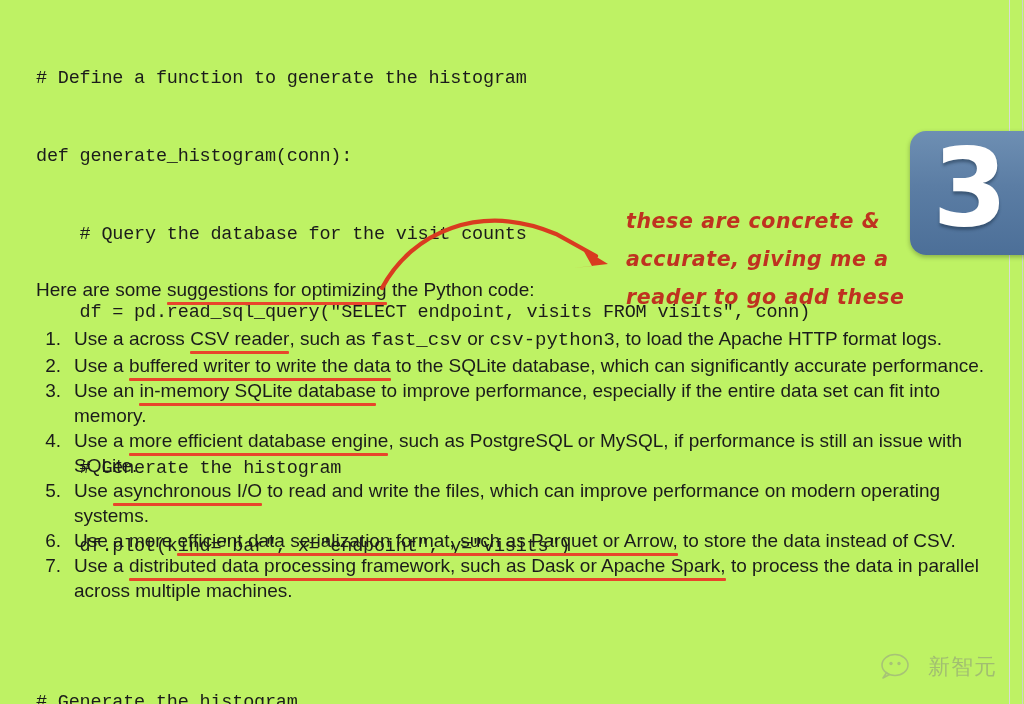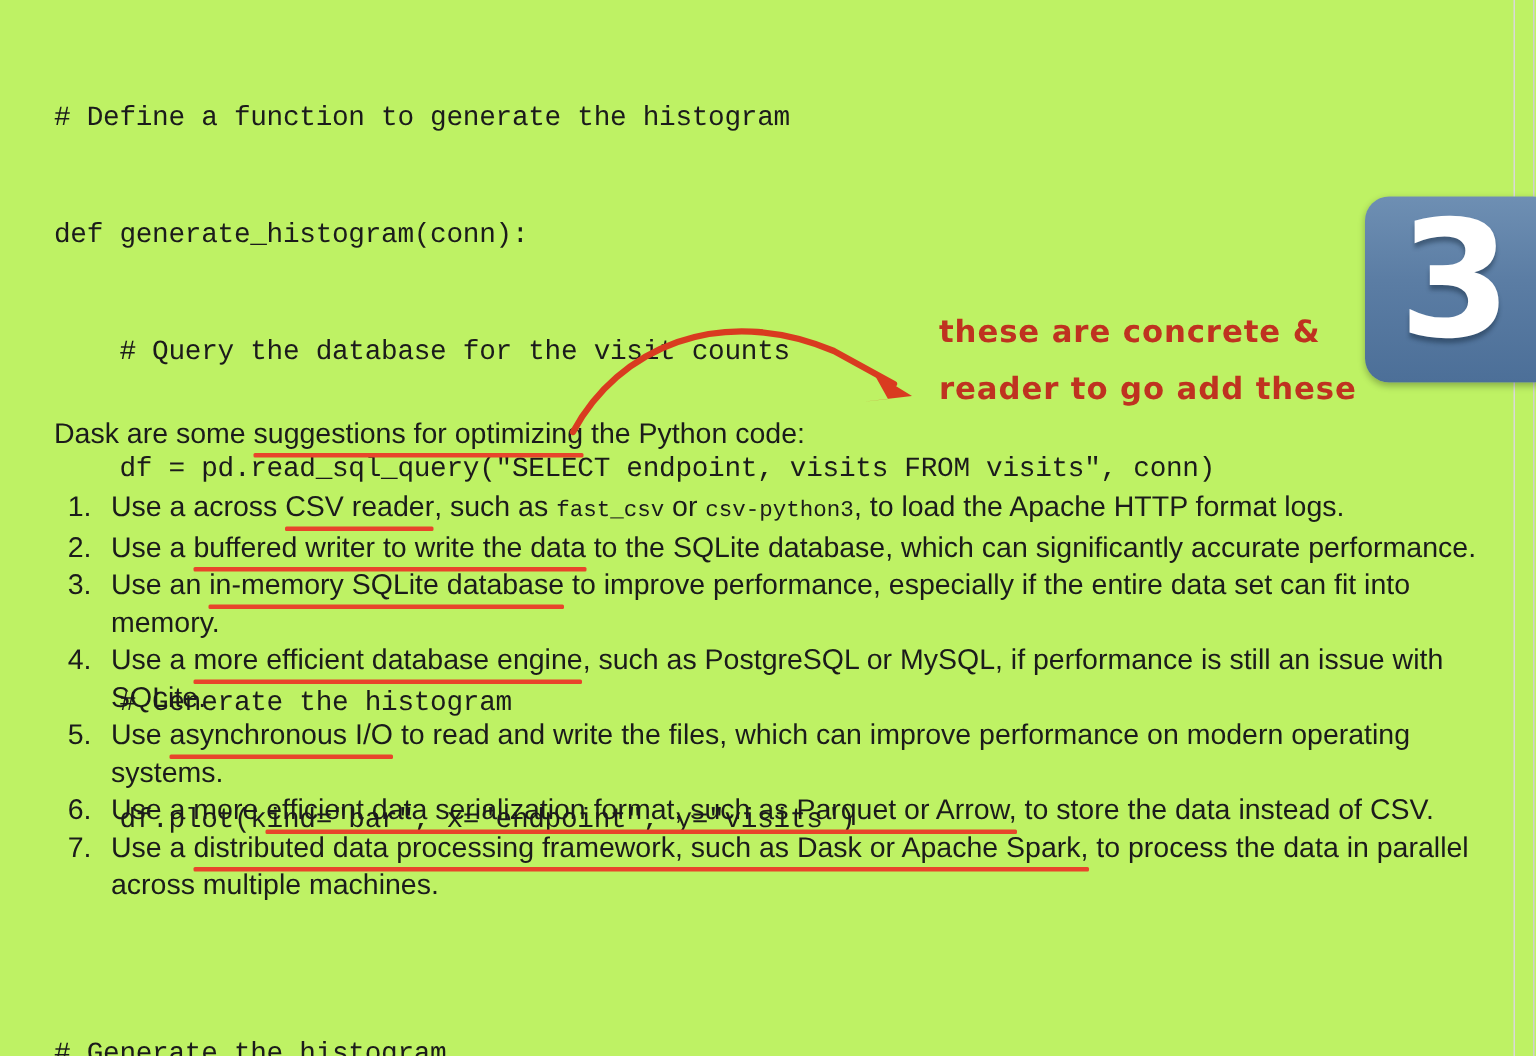--- a/index.html
+++ b/index.html
@@ -94,37 +94,37 @@
     text-align: right;
     padding-right: 13px;
     box-sizing: border-box;
     color: #1b1b1b;
   }
   .li-text {
     flex: 1 1 auto;
   }
   .mono-inline {
     font-family: "Liberation Mono", "DejaVu Sans Mono", monospace;
-    font-size: 15px;
+    font-size: 19px;
   }
 
   
   .handwriting {
     position: absolute;
     left: 626px;
     top: 202px;
     width: 330px;
     font-family: "DejaVu Sans", sans-serif;
     font-weight: bold;
     font-size: 20.5px;
     line-height: 38px;
     color: #bf3220;
     letter-spacing: 0.6px;
   }
-  .hw-line { white-space: nowrap; }
+  .hw-line { white-space: nowrap; font-style: italic; }
 
   
   .arrow-svg {
     position: absolute;
     left: 360px;
     top: 196px;
     width: 280px;
     height: 104px;
     pointer-events: none;
   }
@@ -187,21 +187,21 @@
     <div class="code-line">    # Query the database for the visit counts</div>
     <div class="code-line">    df = pd.read_sql_query("SELECT endpoint, visits FROM visits", conn)</div>
     <div class="code-line blank"></div>
     <div class="code-line">    # Generate the histogram</div>
     <div class="code-line">    df.plot(kind="bar", x="endpoint", y="visits")</div>
     <div class="code-line blank"></div>
     <div class="code-line"># Generate the histogram</div>
     
   </div>
 
-  <div class="intro"><span>Dask are some </span><span class="ul-red">suggestions for optimizing</span><span> the Python code:</span></div>
+  <div class="intro"><span>Here are some </span><span class="ul-red">suggestions for optimizing</span><span> the Python code:</span></div>
 
   <div class="list">
 
     <div class="li-row">
       <div class="li-num">1.</div>
       <div class="li-text"><span>Use a across </span><span class="ul-red">CSV reader</span><span>, such as </span><span class="mono-inline">fast_csv</span><span> or </span><span class="mono-inline">csv-python3</span><span>, to load the Apache HTTP format logs.</span></div>
     </div>
 
     <div class="li-row">
       <div class="li-num">2.</div>
@@ -235,21 +235,31 @@
 
   </div>
 
   <svg class="arrow-svg" viewBox="0 0 280 104" xmlns="http://www.w3.org/2000/svg">
     <path d="M 22,92 C 52,36 120,6 196,38 L 236,60" fill="none" stroke="#d93b20" stroke-width="4.2" stroke-linecap="round"></path>
     <path d="M 248,68 L 222,52 L 232,70 L 214,72 Z" fill="#d93b20"></path>
   </svg>
 
   <div class="handwriting">
     <div class="hw-line">these are concrete &amp;</div>
+    <div class="hw-line">accurate, giving me a</div>
     <div class="hw-line">reader to go add these</div>
   </div>
 
   <div class="badge">
     <div class="badge-num">3</div>
   </div>
 
+  <div class="watermark">
+    <svg width="42" height="30" viewBox="0 0 42 30" xmlns="http://www.w3.org/2000/svg">
+      <ellipse cx="15" cy="13" rx="13" ry="10.5" fill="none" stroke="#8c8c8c" stroke-width="1.6"></ellipse>
+      <path d="M 7,20 L 3,26 L 9.5,22.5" fill="none" stroke="#8c8c8c" stroke-width="1.6" stroke-linejoin="round"></path>
+      <circle cx="11" cy="11.5" r="1.7" fill="#8c8c8c"></circle>
+      <circle cx="19" cy="11.5" r="1.7" fill="#8c8c8c"></circle>
+    </svg>
+    <div class="wm-text">新智元</div>
+  </div>
 
 </div>
 
 </body></html>

